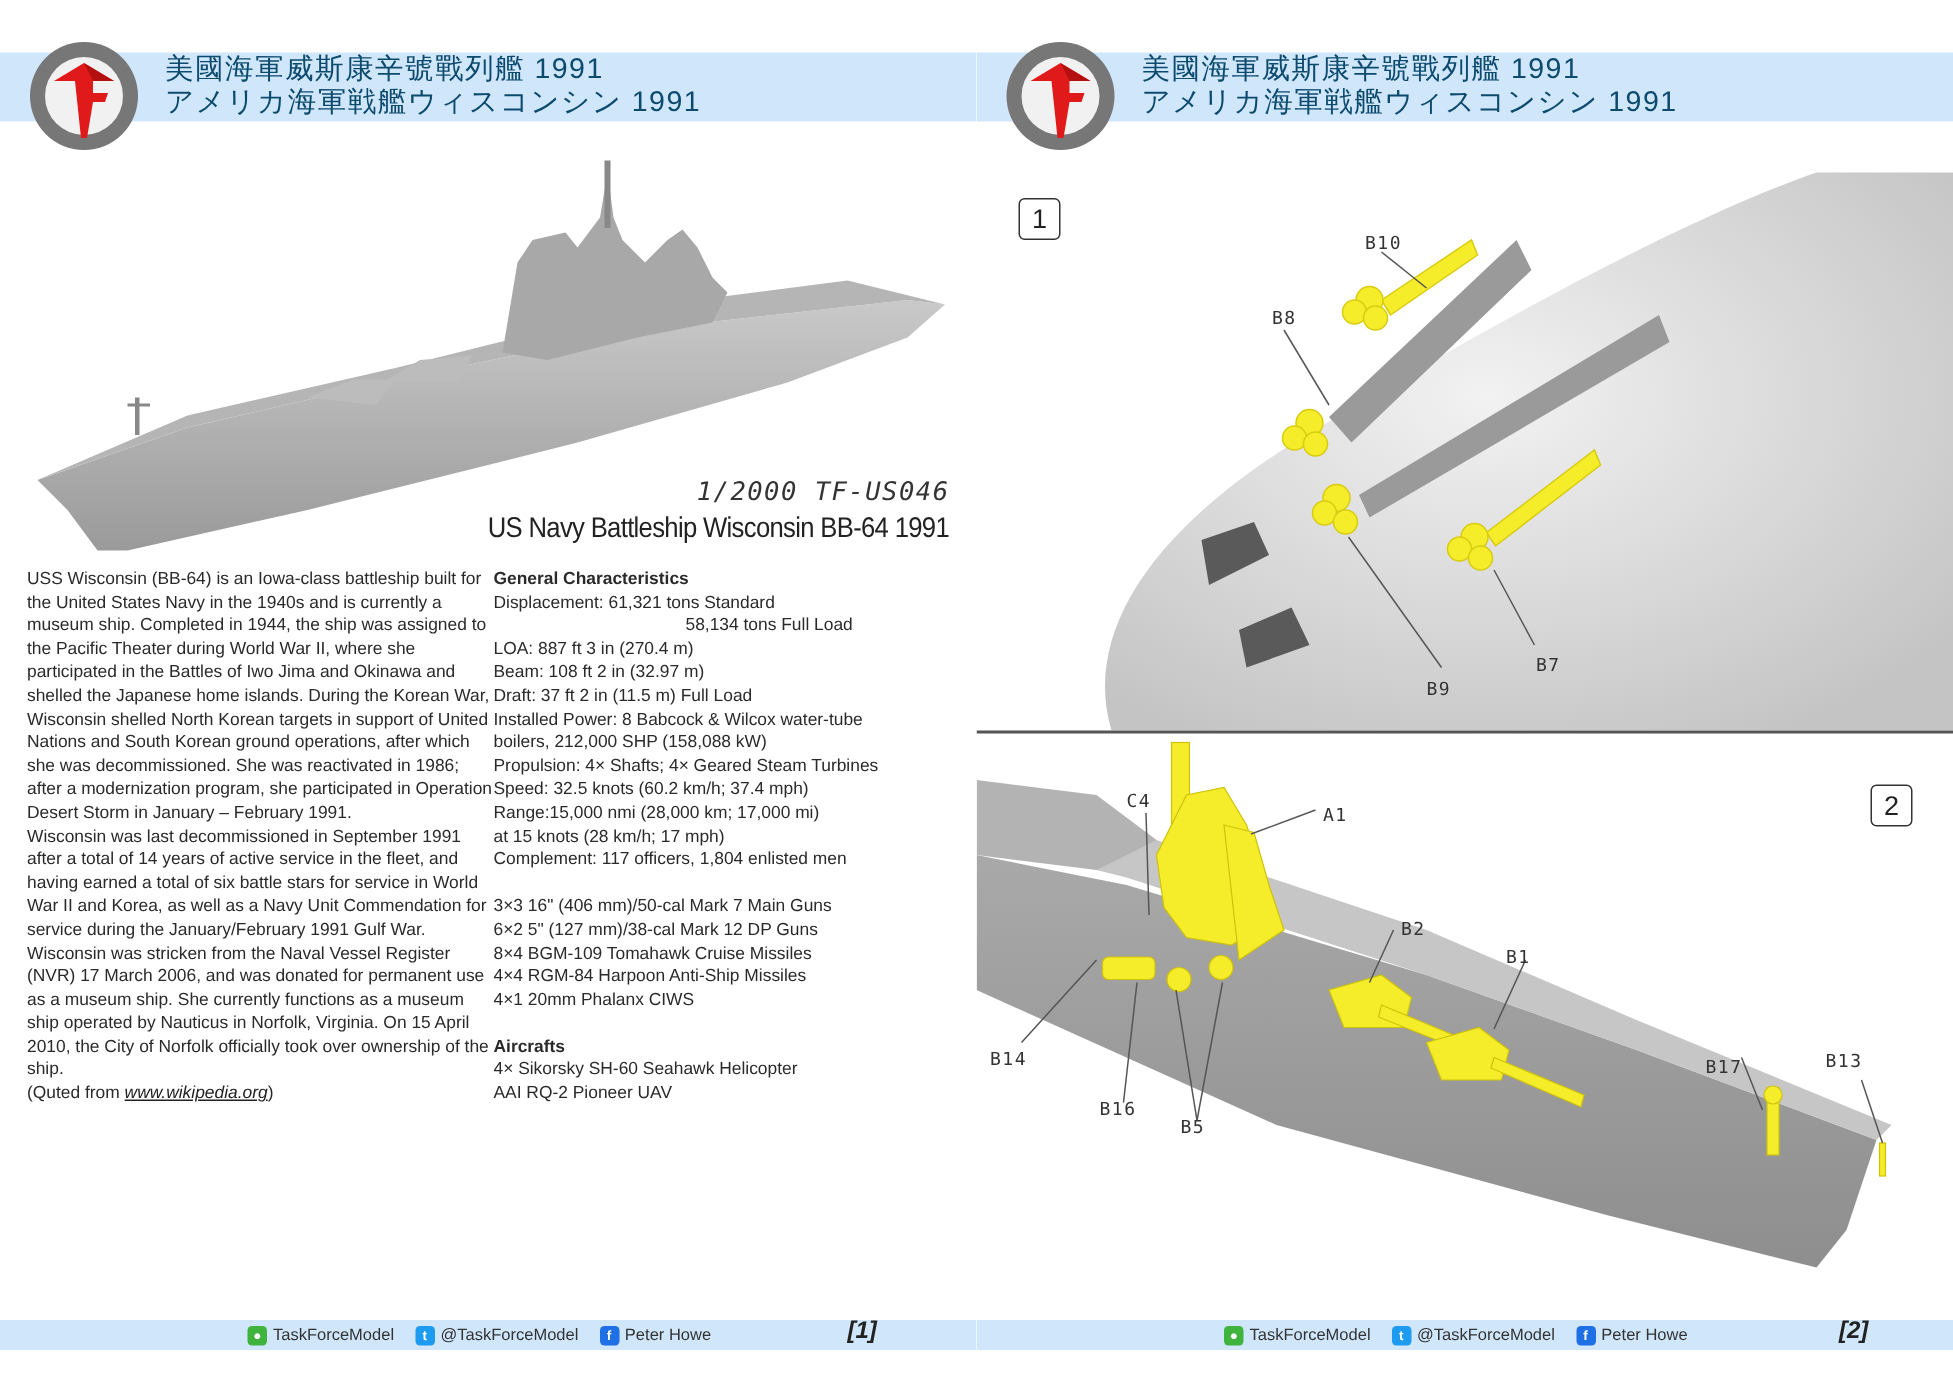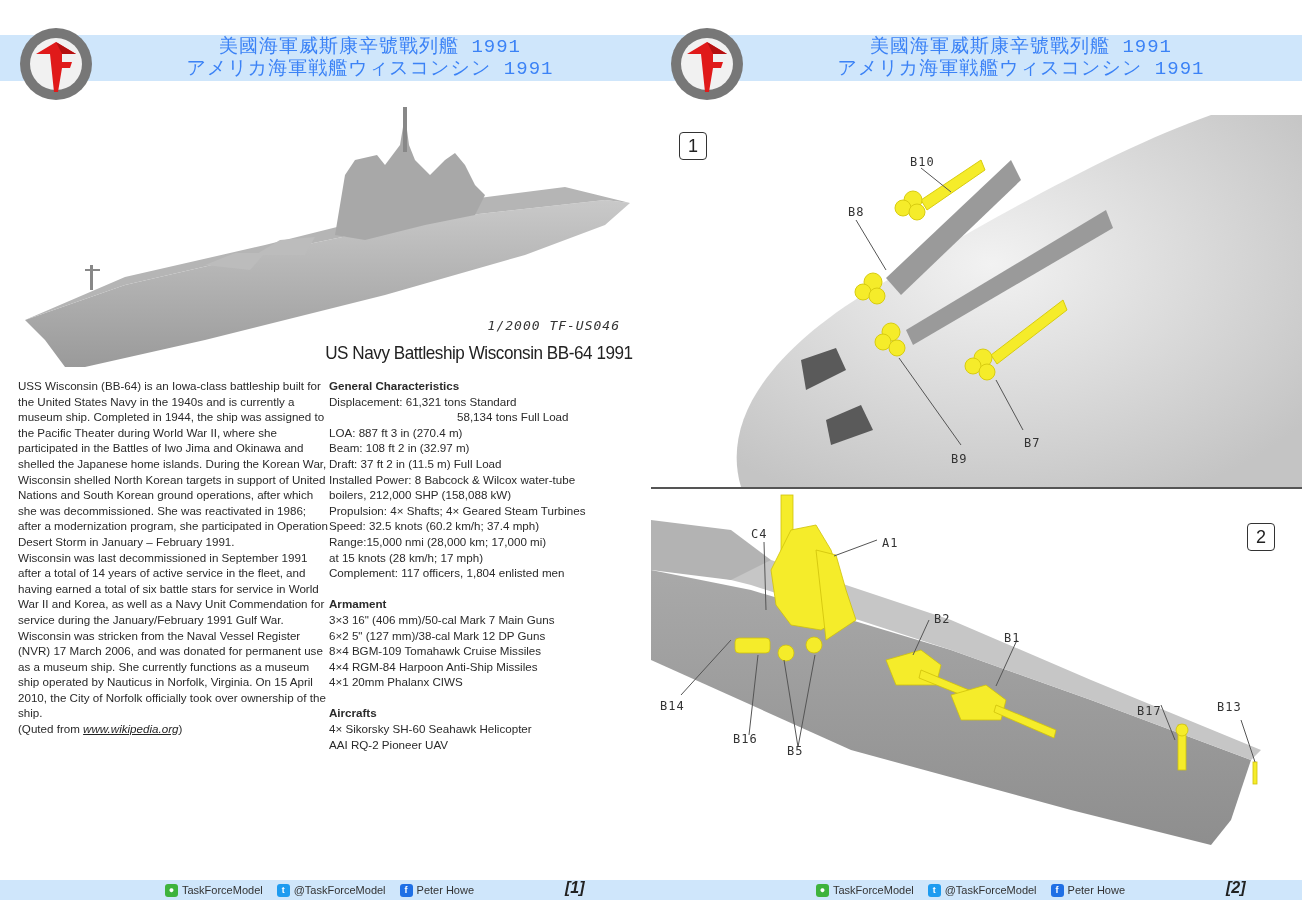--- a/index.html
+++ b/index.html
@@ -2,34 +2,34 @@
 <html><head>
 <meta charset="utf-8">
 <style>
   *{box-sizing:border-box;margin:0;padding:0}
   html,body{width:1302px;height:920px;background:#ffffff;overflow:hidden}
   body{font-family:"Liberation Sans",sans-serif;color:#222;position:relative}
   .page{position:absolute;top:0;width:651px;height:920px;background:#fff;overflow:hidden}
   .page.left{left:0}
   .page.right{left:651px}
   .hdr{position:absolute;top:35px;left:0;width:651px;height:46px;background:#cfe6fb}
-  .hdr-title{position:absolute;top:36px;left:110px;width:520px;text-align:center;font-family:Liberation Mono, monospace;font-size:19px;line-height:22px;color:#3b82f6;letter-spacing:1px}
+  .hdr-title{position:absolute;top:36px;left:110px;width:520px;font-family:Liberation Sans, sans-serif;font-size:19px;line-height:22px;color:#0c4a6e;letter-spacing:1px}
   .logo{position:absolute;top:28px;left:20px;width:72px;height:72px;border-radius:50%;background:#777;}
   .logo-inner{position:absolute;left:10px;top:10px;width:52px;height:52px;border-radius:50%;background:#f1f1f1}
   .logo svg{position:absolute;left:0;top:0}
   .ftr{position:absolute;top:880px;left:0;width:651px;height:20px;background:#cfe6fb}
   .ftr-items{position:absolute;top:881px;left:165px;height:18px;display:flex;align-items:center;gap:14px;font-size:11px;color:#333}
   .ftr-item{display:flex;align-items:center;gap:4px}
   .social{width:13px;height:13px;border-radius:3px;display:inline-flex;align-items:center;justify-content:center;color:#fff;font-size:9px;font-weight:bold}
   .s-wechat{background:#3fb33c}
   .s-twitter{background:#1d9bf0}
   .s-fb{background:#1f6fe5}
   .pagenum{position:absolute;top:879px;font-size:16px;font-style:italic;font-weight:bold;color:#222}
   .ship-img{position:absolute;left:5px;top:105px;width:640px;height:270px}
-  .scale{position:absolute;right:31px;top:318px;font-family:"DejaVu Sans Mono",monospace;font-style:italic;font-size:13px;color:#333;letter-spacing:1px}
+  .scale{position:absolute;right:18px;top:318px;font-family:"DejaVu Sans Mono",monospace;font-style:italic;font-size:17px;color:#333;letter-spacing:1px}
   .model-name{position:absolute;right:18px;top:342px;font-size:19px;color:#222;letter-spacing:-0.5px;transform:scaleX(0.9);transform-origin:right}
   .desc{position:absolute;left:18px;top:378px;width:310px;font-size:11.6px;line-height:15.6px;color:#2a2a2a}
   .desc b{font-weight:normal}
   .desc a{color:#222;font-style:italic;text-decoration:underline}
   .specs{position:absolute;left:329px;top:378px;width:320px;font-size:11.6px;line-height:15.6px;color:#2a2a2a}
   .specs h4{font-size:11.6px;font-weight:bold;line-height:15.6px}
   .specs .gap{height:15.6px}
   .indent{padding-left:128px}
   .step-box{position:absolute;width:28px;height:28px;border:1.5px solid #333;border-radius:4px;font-size:18px;display:flex;align-items:center;justify-content:center;color:#222;background:#fff}
   .divider{position:absolute;left:651px;top:487px;width:651px;height:2px;background:#555}
@@ -87,21 +87,20 @@
     <div>Beam:  108 ft 2 in (32.97 m)</div>
     <div>Draft: 37 ft 2 in (11.5 m) Full Load</div>
     <div>Installed Power: 8 Babcock &amp; Wilcox water-tube</div>
     <div>boilers, 212,000 SHP (158,088 kW)</div>
     <div>Propulsion: 4× Shafts; 4× Geared Steam Turbines</div>
     <div>Speed: 32.5 knots (60.2 km/h; 37.4 mph)</div>
     <div>Range:15,000 nmi (28,000 km; 17,000 mi)</div>
     <div>at 15 knots (28 km/h; 17 mph)</div>
     <div>Complement:  117 officers, 1,804 enlisted men</div>
     <div class="gap"></div>
-    <h4>Armament</h4>
     <div>3×3 16" (406 mm)/50-cal Mark 7 Main Guns</div>
     <div>6×2 5" (127 mm)/38-cal Mark 12 DP Guns</div>
     <div>8×4 BGM-109 Tomahawk Cruise Missiles</div>
     <div>4×4 RGM-84 Harpoon Anti-Ship Missiles</div>
     <div>4×1 20mm Phalanx CIWS</div>
     <div class="gap"></div>
     <h4>Aircrafts</h4>
     <div>4× Sikorsky SH-60 Seahawk Helicopter</div>
     <div>AAI RQ-2 Pioneer UAV</div>
   </div>

